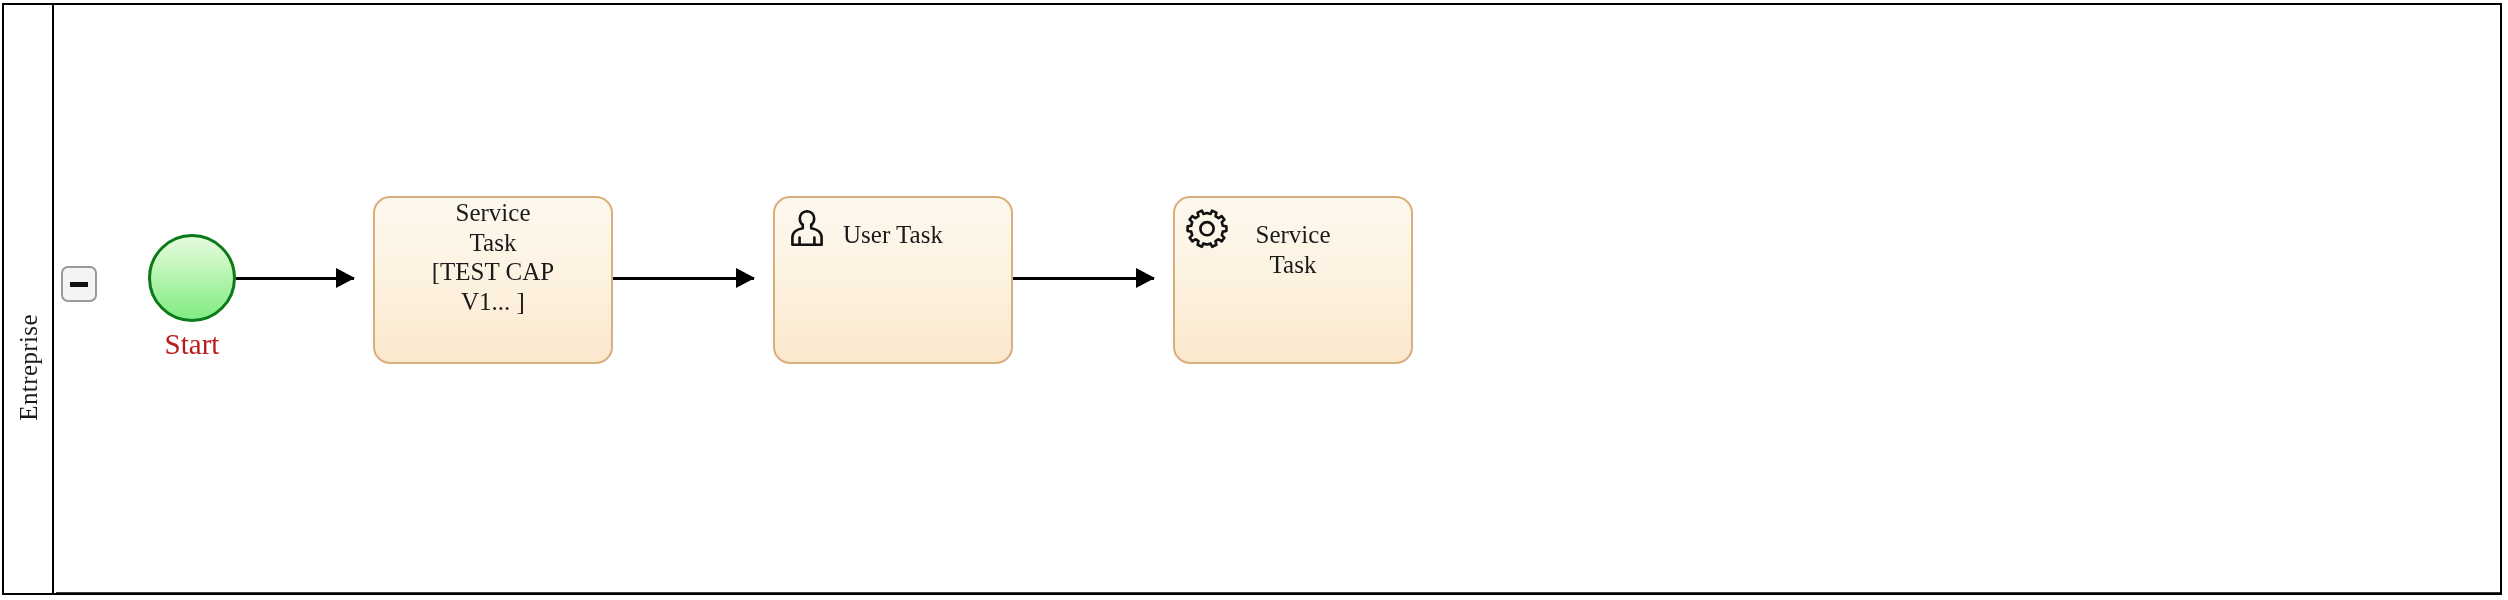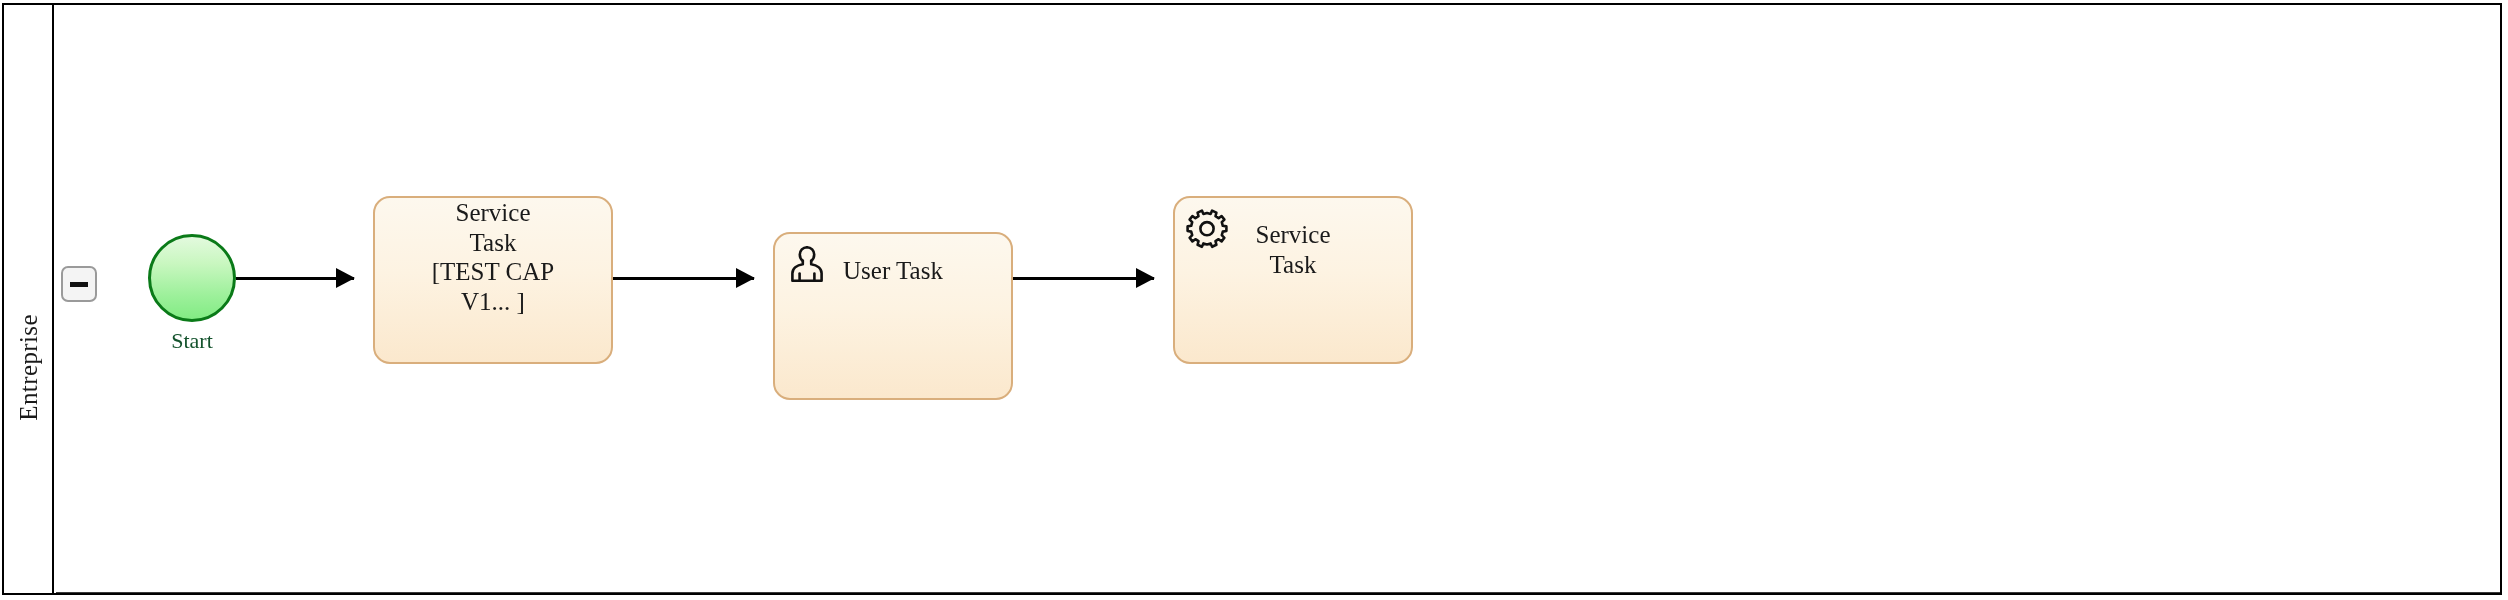--- a/index.html
+++ b/index.html
@@ -109,22 +109,22 @@
     border: 3px solid #0a7a18;
     box-sizing: border-box;
     background: linear-gradient(to bottom, #e3fade 0%, #c9f7c0 32%, #9cf09a 72%, #82ec84 100%);
   }
   .start-label {
     position: absolute;
     left: 128px;
     top: 328px;
     width: 128px;
     text-align: center;
-    font-size: 22px;
-    color: #14532d;
+    font-size: 29px;
+    color: #b91c1c;
     white-space: nowrap;
   }
 
   
   .task {
     position: absolute;
     width: 240px;
     height: 168px;
     border: 2px solid #d9ae7c;
     border-radius: 17px;
@@ -155,21 +155,21 @@
     top: 8px;
     width: 44px;
     height: 44px;
   }
   .task-icon svg { display: block; width: 100%; height: 100%; }
 
   
   .task.with-icon .task-text { padding-top: 22px; }
 
   #task-service-1 { left: 373px;  top: 196px; }
-  #task-user      { left: 773px;  top: 196px; margin-top: 36px; }
+  #task-user      { left: 773px;  top: 196px; }
   #task-service-2 { left: 1173px; top: 196px; }
 
   
   .flow {
     position: absolute;
     height: 3px;
     background: #000000;
     top: 277px;
   }
   .flow .arrowhead {

